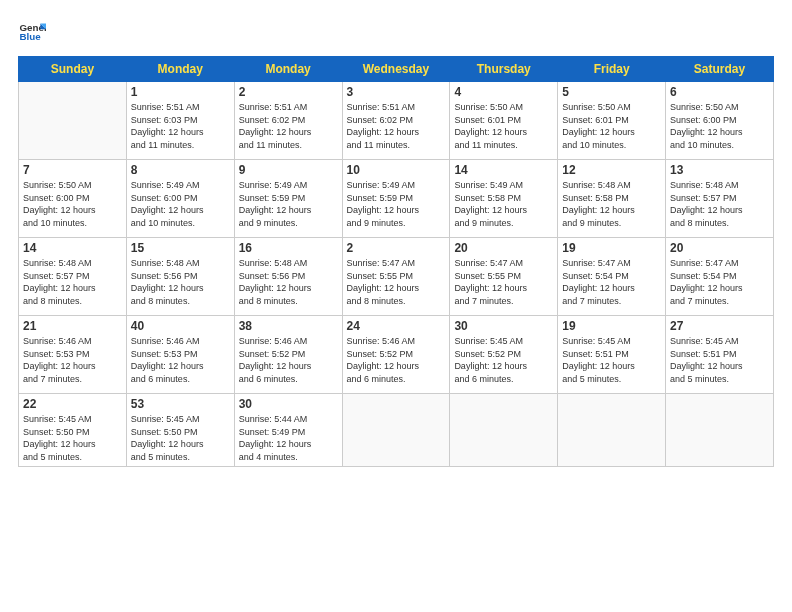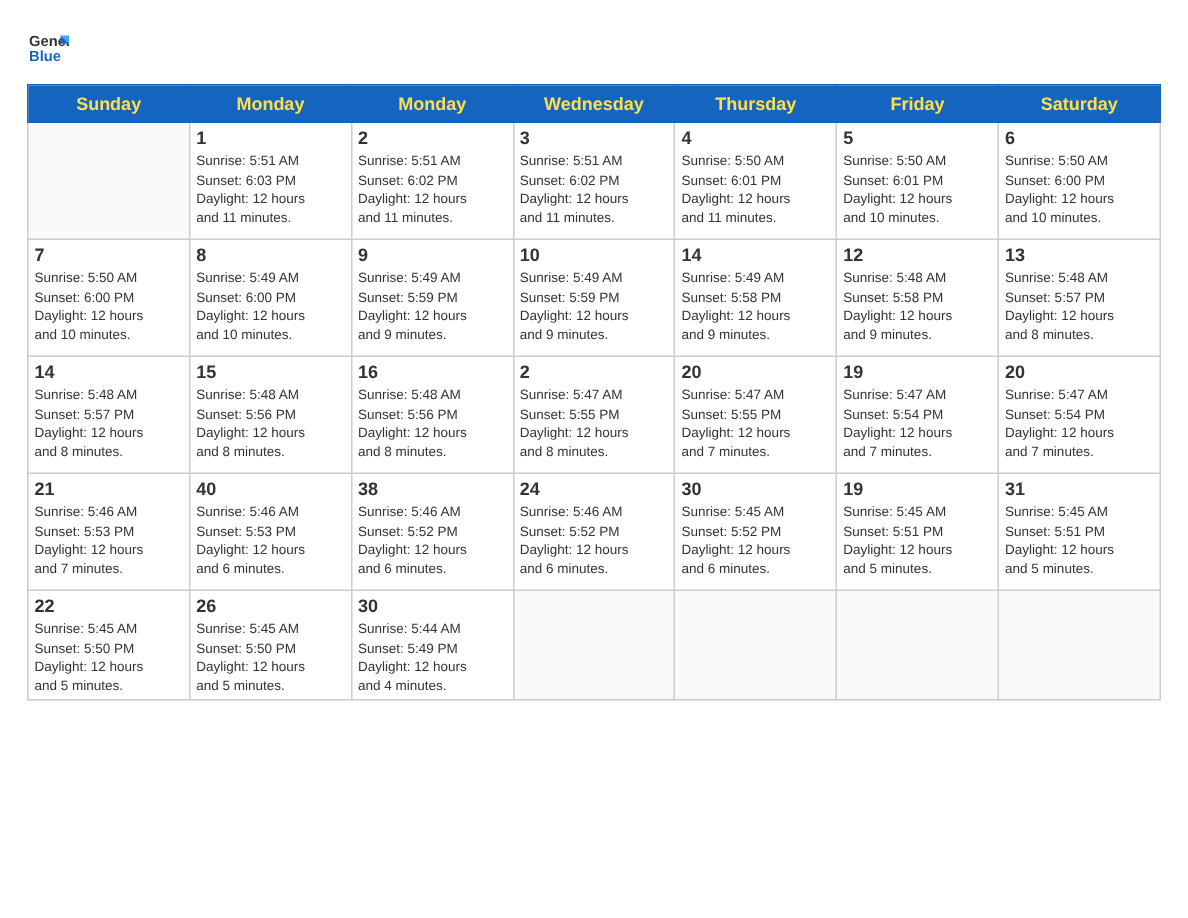--- a/index.html
+++ b/index.html
@@ -305,37 +305,37 @@
 and 6 minutes.</div>
           </td>
           <td>
             <span class="day-number">19</span>
             <div class="day-info" style="white-space: pre-line;">Sunrise: 5:45 AM
 Sunset: 5:51 PM
 Daylight: 12 hours
 and 5 minutes.</div>
           </td>
           <td>
-            <span class="day-number">31</span>
+            <span class="day-number">27</span>
             <div class="day-info" style="white-space: pre-line;">Sunrise: 5:45 AM
 Sunset: 5:51 PM
 Daylight: 12 hours
 and 5 minutes.</div>
           </td>
         </tr>
         <tr class="last-row">
           <td>
             <span class="day-number">22</span>
             <div class="day-info" style="white-space: pre-line;">Sunrise: 5:45 AM
 Sunset: 5:50 PM
 Daylight: 12 hours
 and 5 minutes.</div>
           </td>
           <td>
-            <span class="day-number">26</span>
+            <span class="day-number">53</span>
             <div class="day-info" style="white-space: pre-line;">Sunrise: 5:45 AM
 Sunset: 5:50 PM
 Daylight: 12 hours
 and 5 minutes.</div>
           </td>
           <td>
             <span class="day-number">30</span>
             <div class="day-info" style="white-space: pre-line;">Sunrise: 5:44 AM
 Sunset: 5:49 PM
 Daylight: 12 hours

